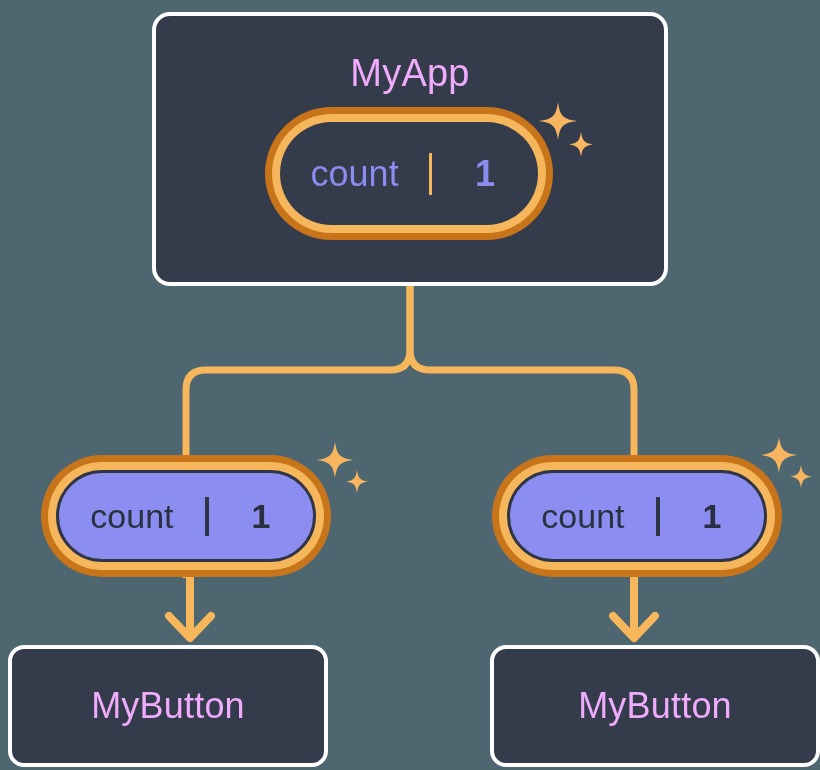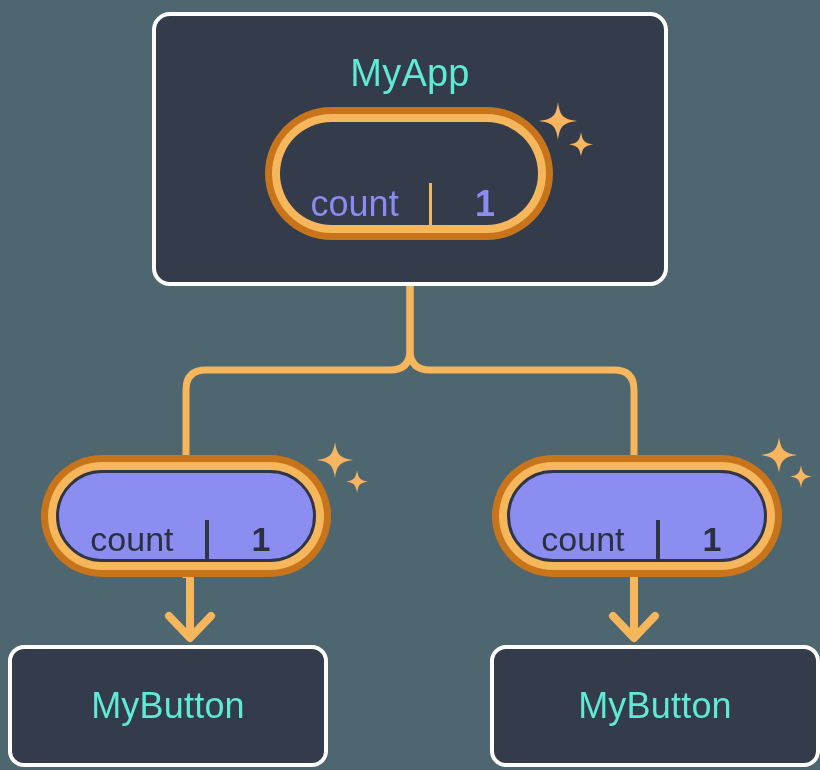--- a/index.html
+++ b/index.html
@@ -29,21 +29,21 @@
     position: absolute;
     background: #343b4a;
     border: 4px solid #ffffff;
     border-radius: 18px;
     box-sizing: border-box;
   }
   .card-title {
     position: absolute;
     left: 0; right: 0;
     text-align: center;
-    color: #5eead4;
+    color: #f0abfc;
     font-weight: 400;
     letter-spacing: .2px;
     white-space: nowrap;
   }
 
   #app-card { left: 152px; top: 12px; width: 516px; height: 274px; }
   #app-card .card-title { top: 36px; font-size: 38px; }
 
   .button-card {
     height: 122px;
@@ -71,21 +71,21 @@
     background: #f5b65c;            
     padding: 8px;
   }
   .pill-face {
     position: relative;
     width: 100%;
     height: 100%;
     box-sizing: border-box;
     border-radius: 999px;
     display: flex;
-    align-items: flex-end;
+    align-items: center;
     overflow: hidden;
   }
   .pill-key, .pill-val {
     display: flex;
     align-items: center;
     justify-content: center;
     box-sizing: border-box;
   }
 
   

